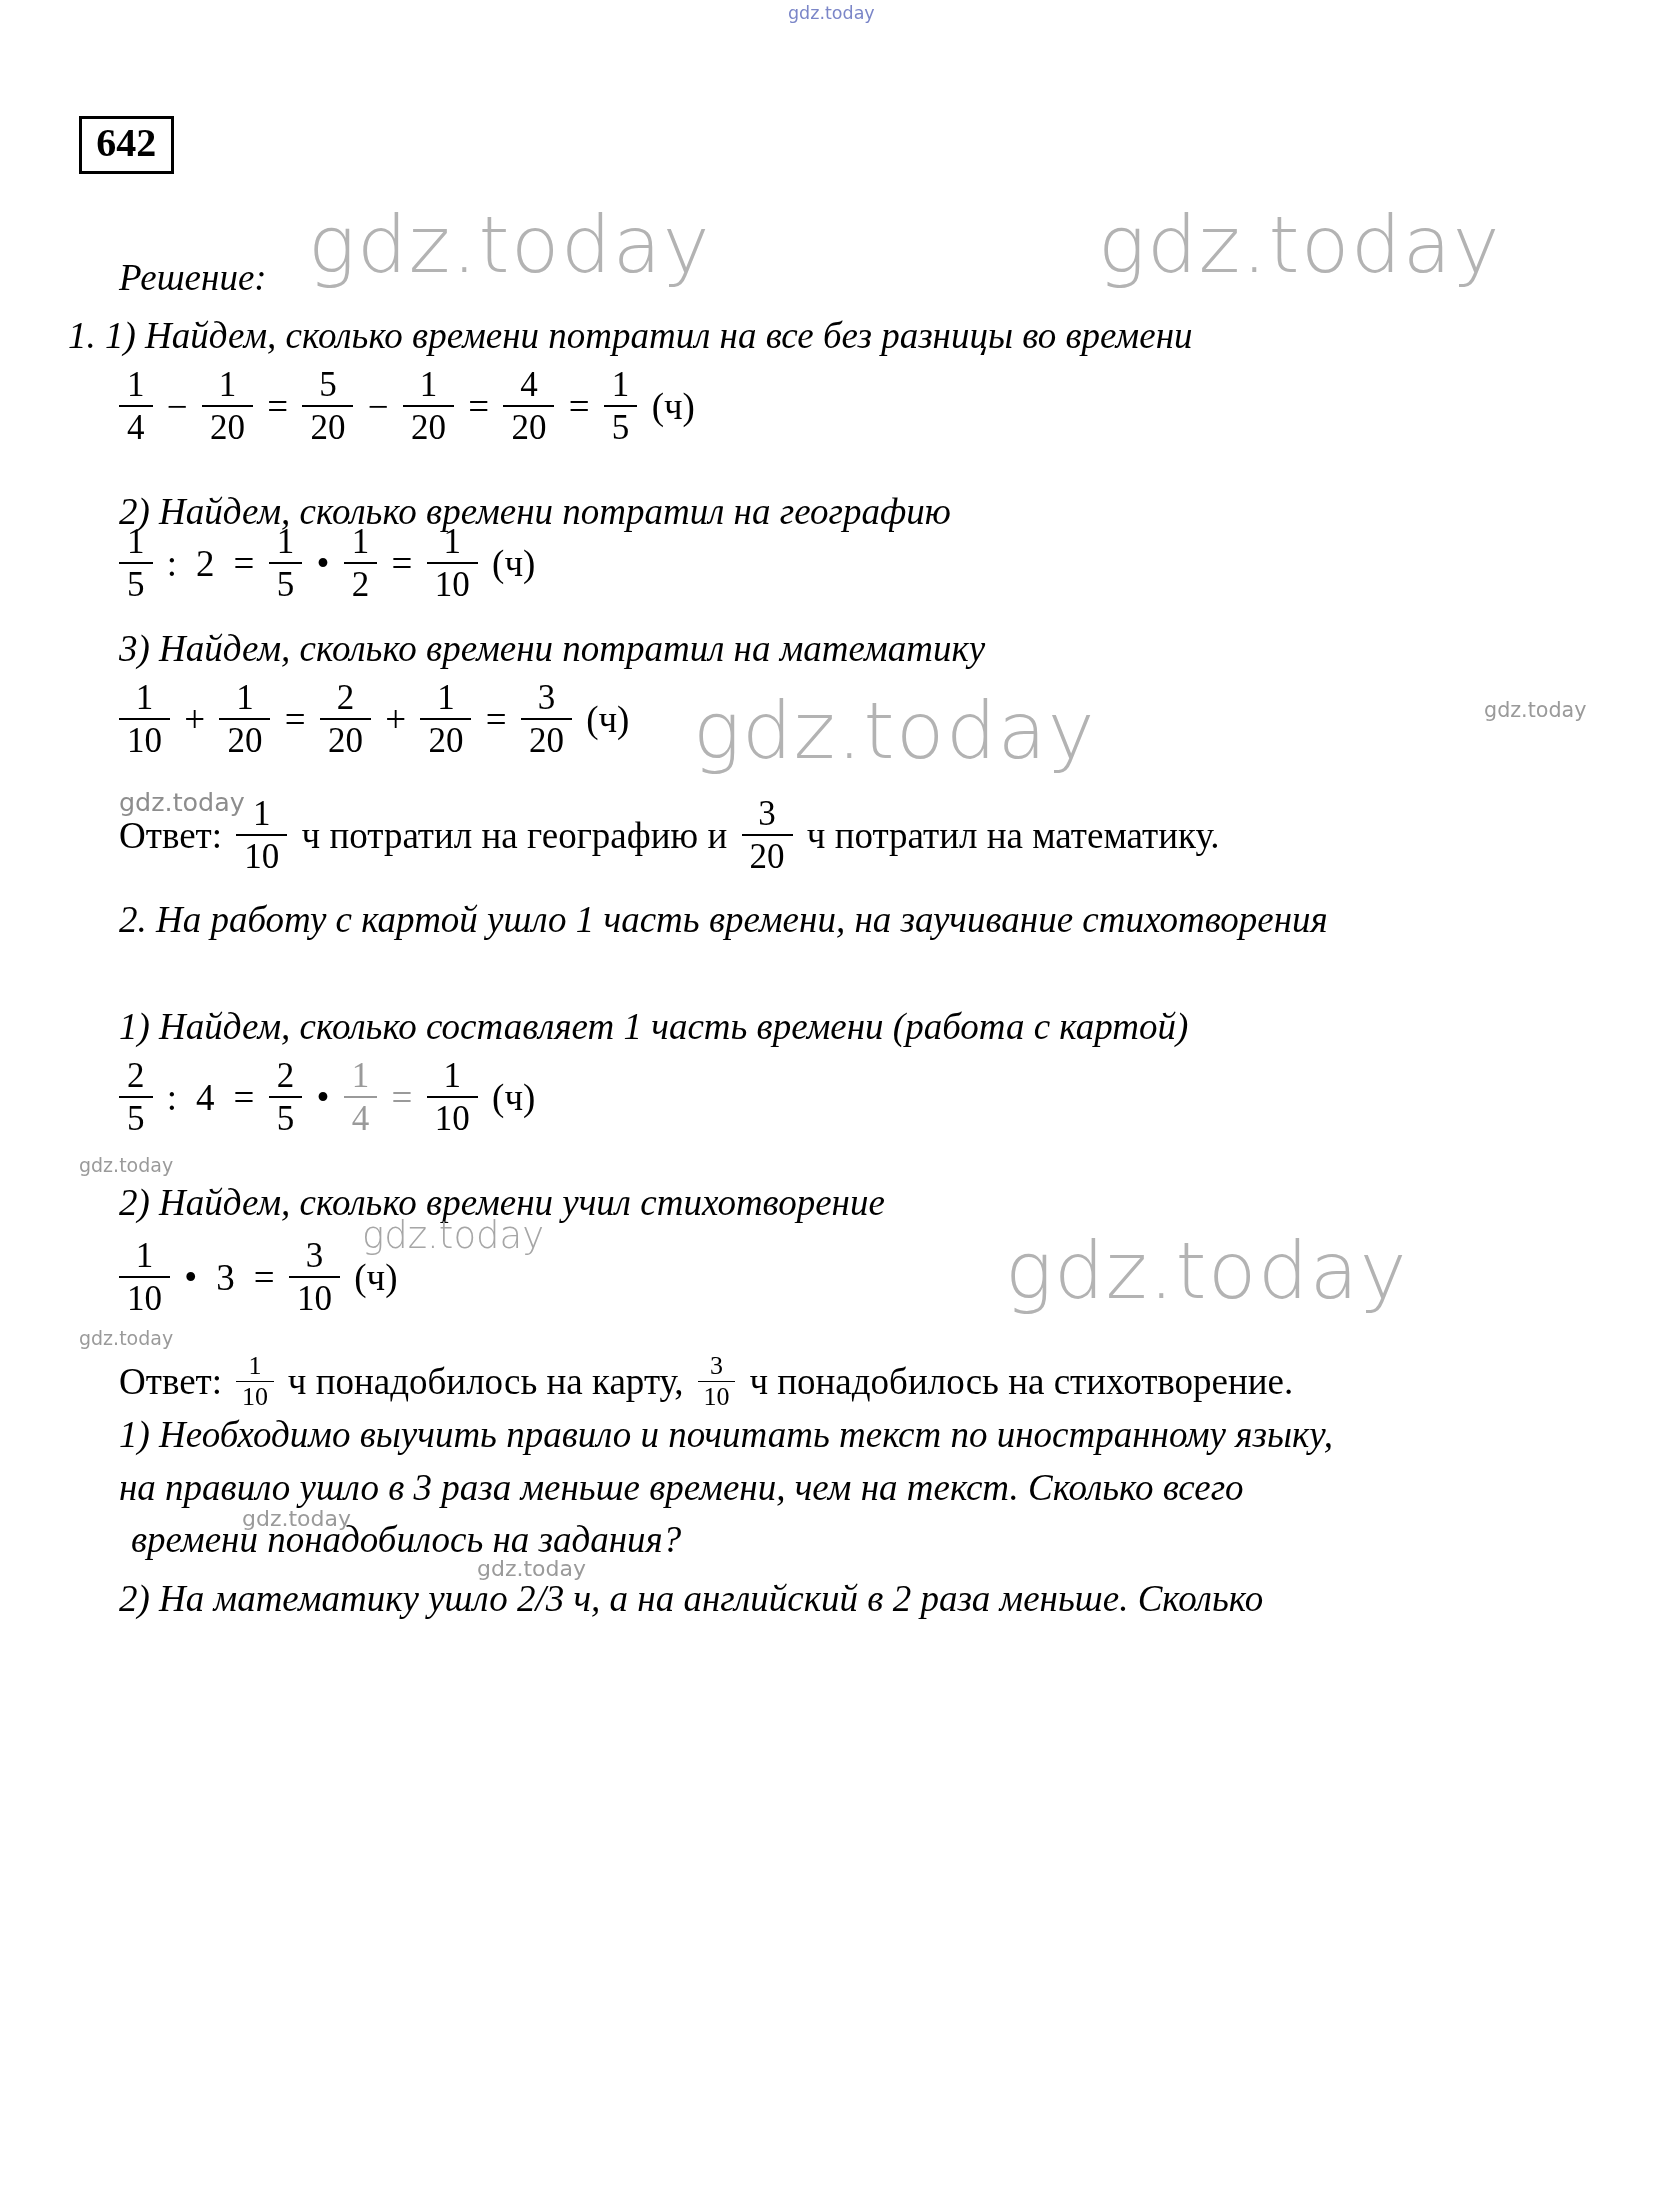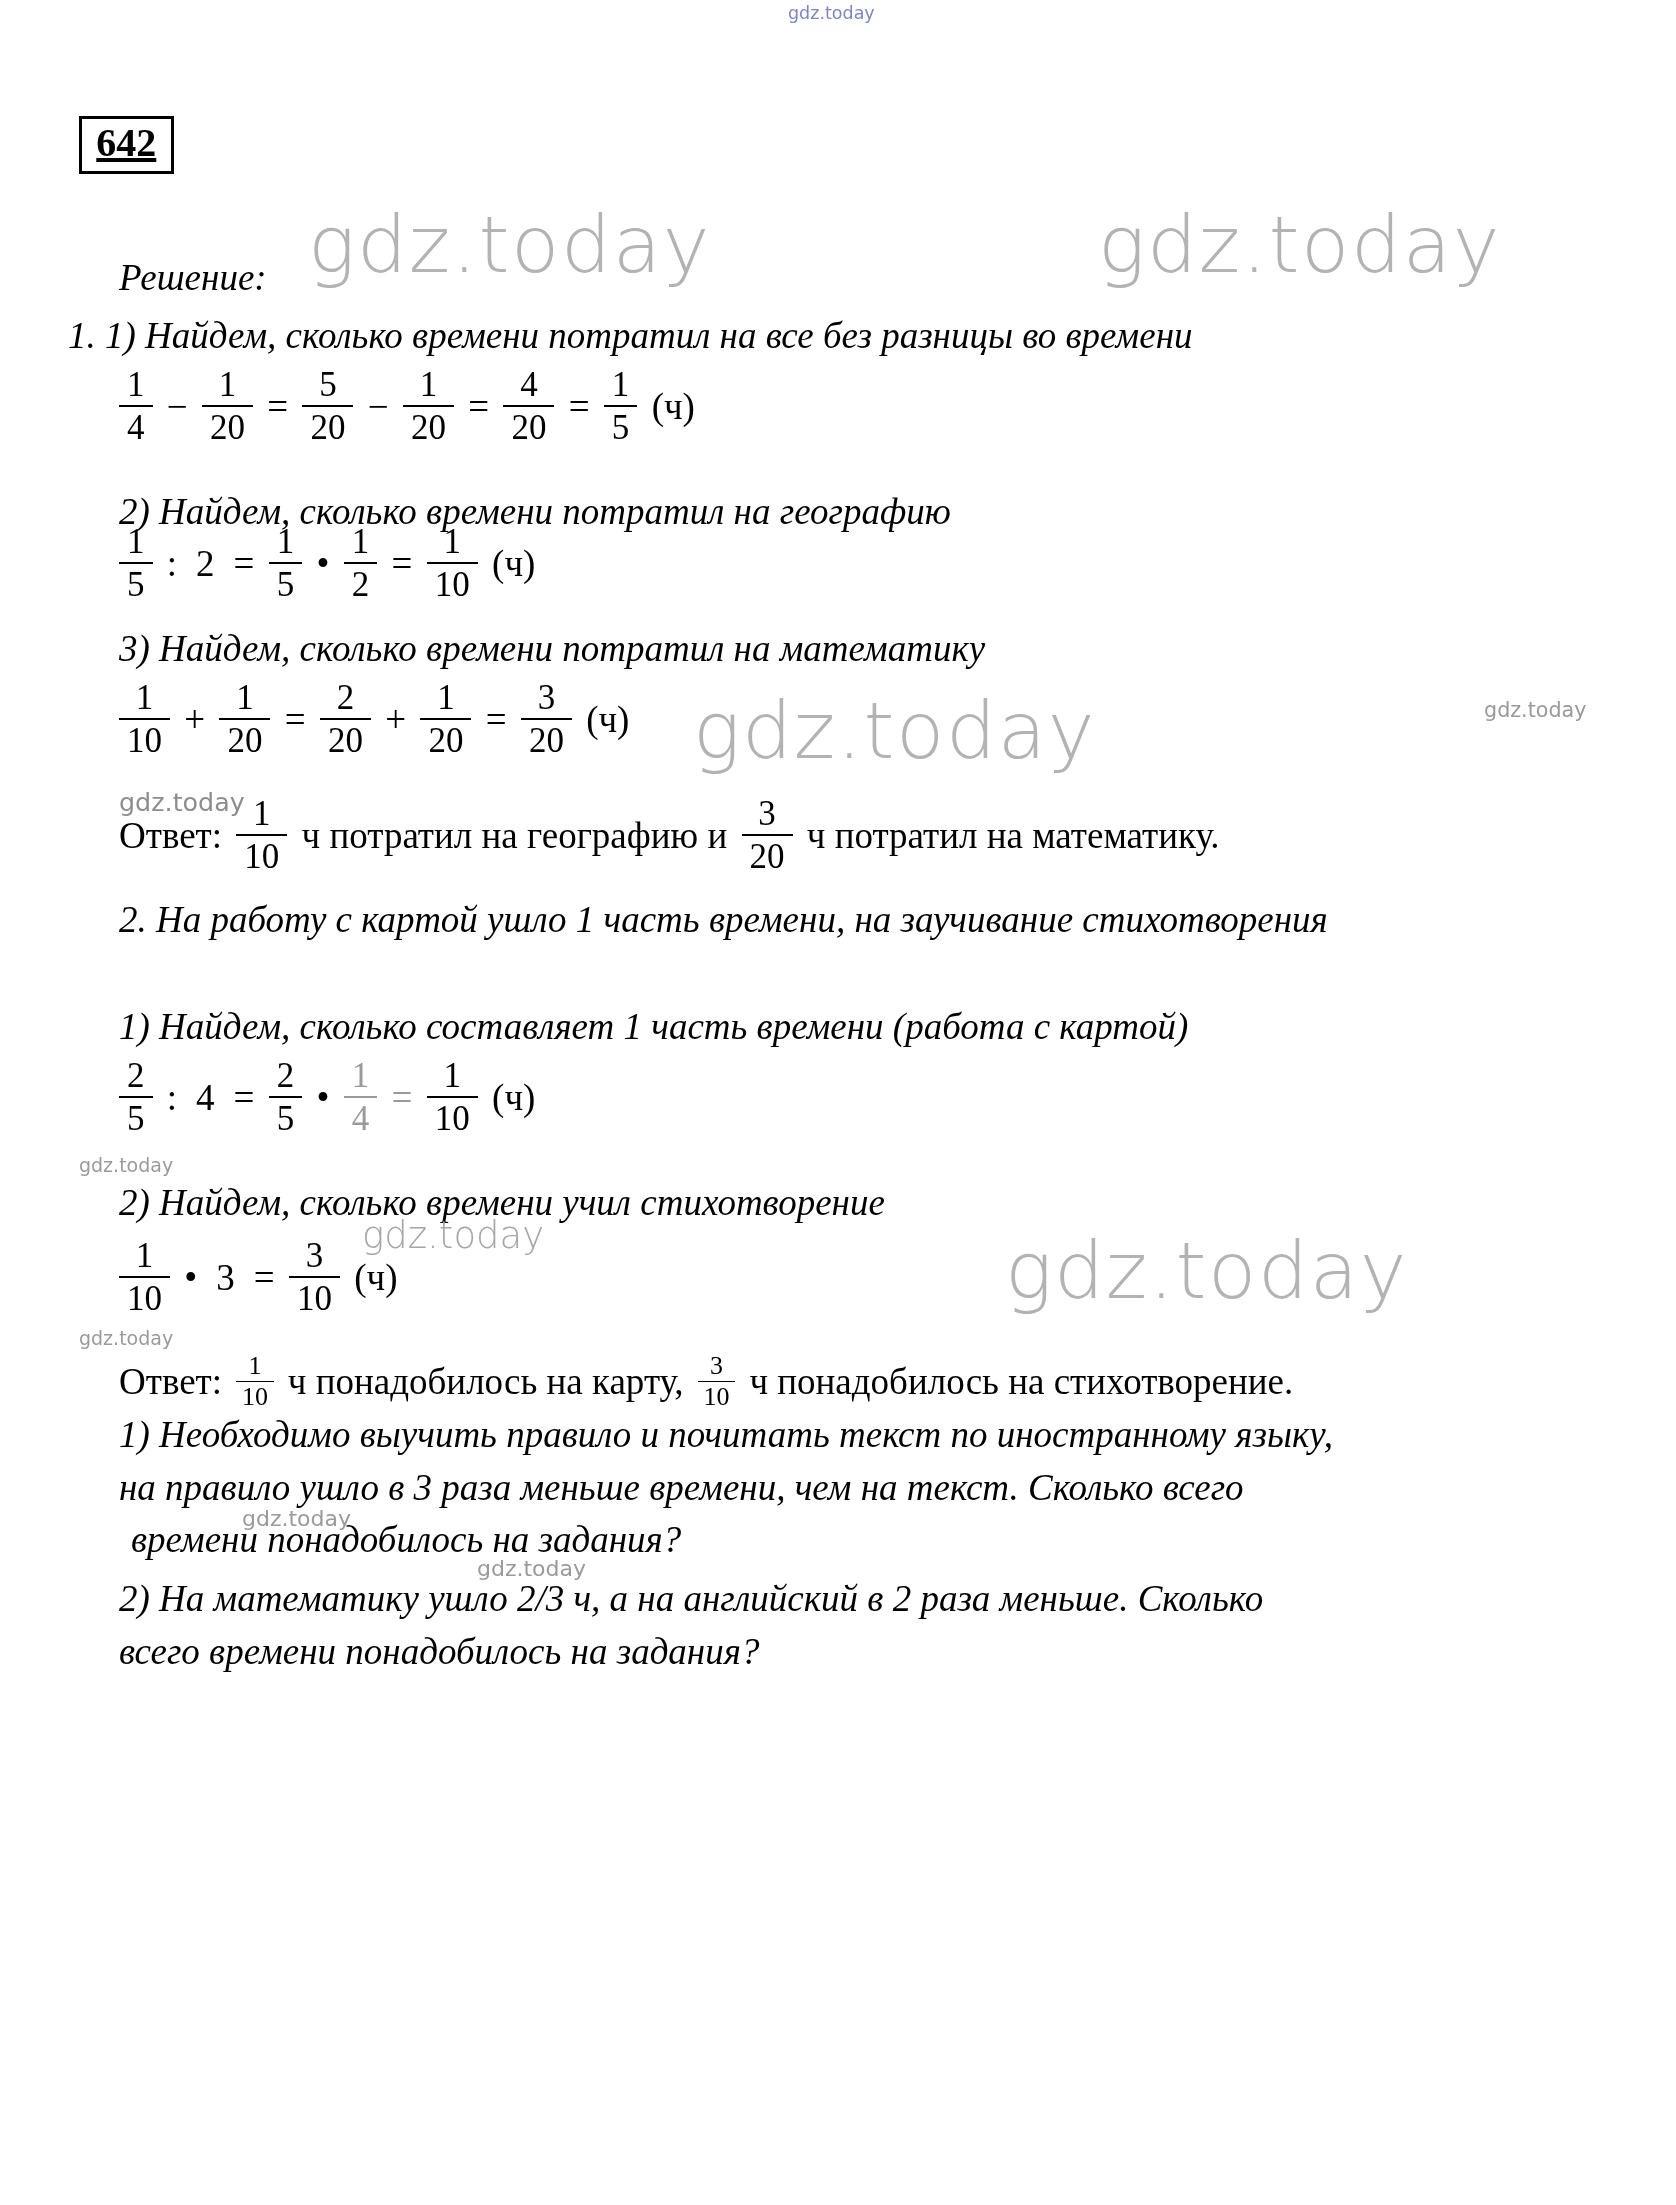--- a/index.html
+++ b/index.html
@@ -20,21 +20,20 @@
     font-style:italic;
   }
 
   .problem-box {
     position:absolute;
     border:3.2px solid #000;
     padding:1.6px 14.3px 6.4px 14.3px;
     font-weight:bold;
     font-size:40px;
     line-height:1.1;
-    text-decoration:underline;
   }
 
   
   .wm {
     position:absolute;
     font-family:"DejaVu Sans", sans-serif;
     white-space:nowrap;
     pointer-events:none;
     text-align:right;
   }
@@ -258,16 +257,15 @@
       <span class="tok">ч понадобилось на стихотворение.</span>
     </div>
 
   <div class="text" style="top:1411px;left:119px">1) Необходимо выучить правило и почитать текст по иностранному языку,</div>
   <div class="text" style="top:1464px;left:119px">на правило ушло в 3 раза меньше времени, чем на текст. Сколько всего</div>
   <div class="wm wm-sm" style="top:1506px;left:242px;font-size:22px">gdz.today</div>
   <div class="text" style="top:1516px;left:131px">времени понадобилось на задания?</div>
 
   <div class="wm wm-sm" style="top:1556px;left:477px;font-size:22px">gdz.today</div>
   <div class="text" style="top:1575px;left:119px">2) На математику ушло 2/3 ч, а на английский в 2 раза меньше. Сколько</div>
-  <div class="text" style="top:1628px;left:119px">всего времени понадобилось на задания?</div>
 
 </div>
 
 
 </body></html>

